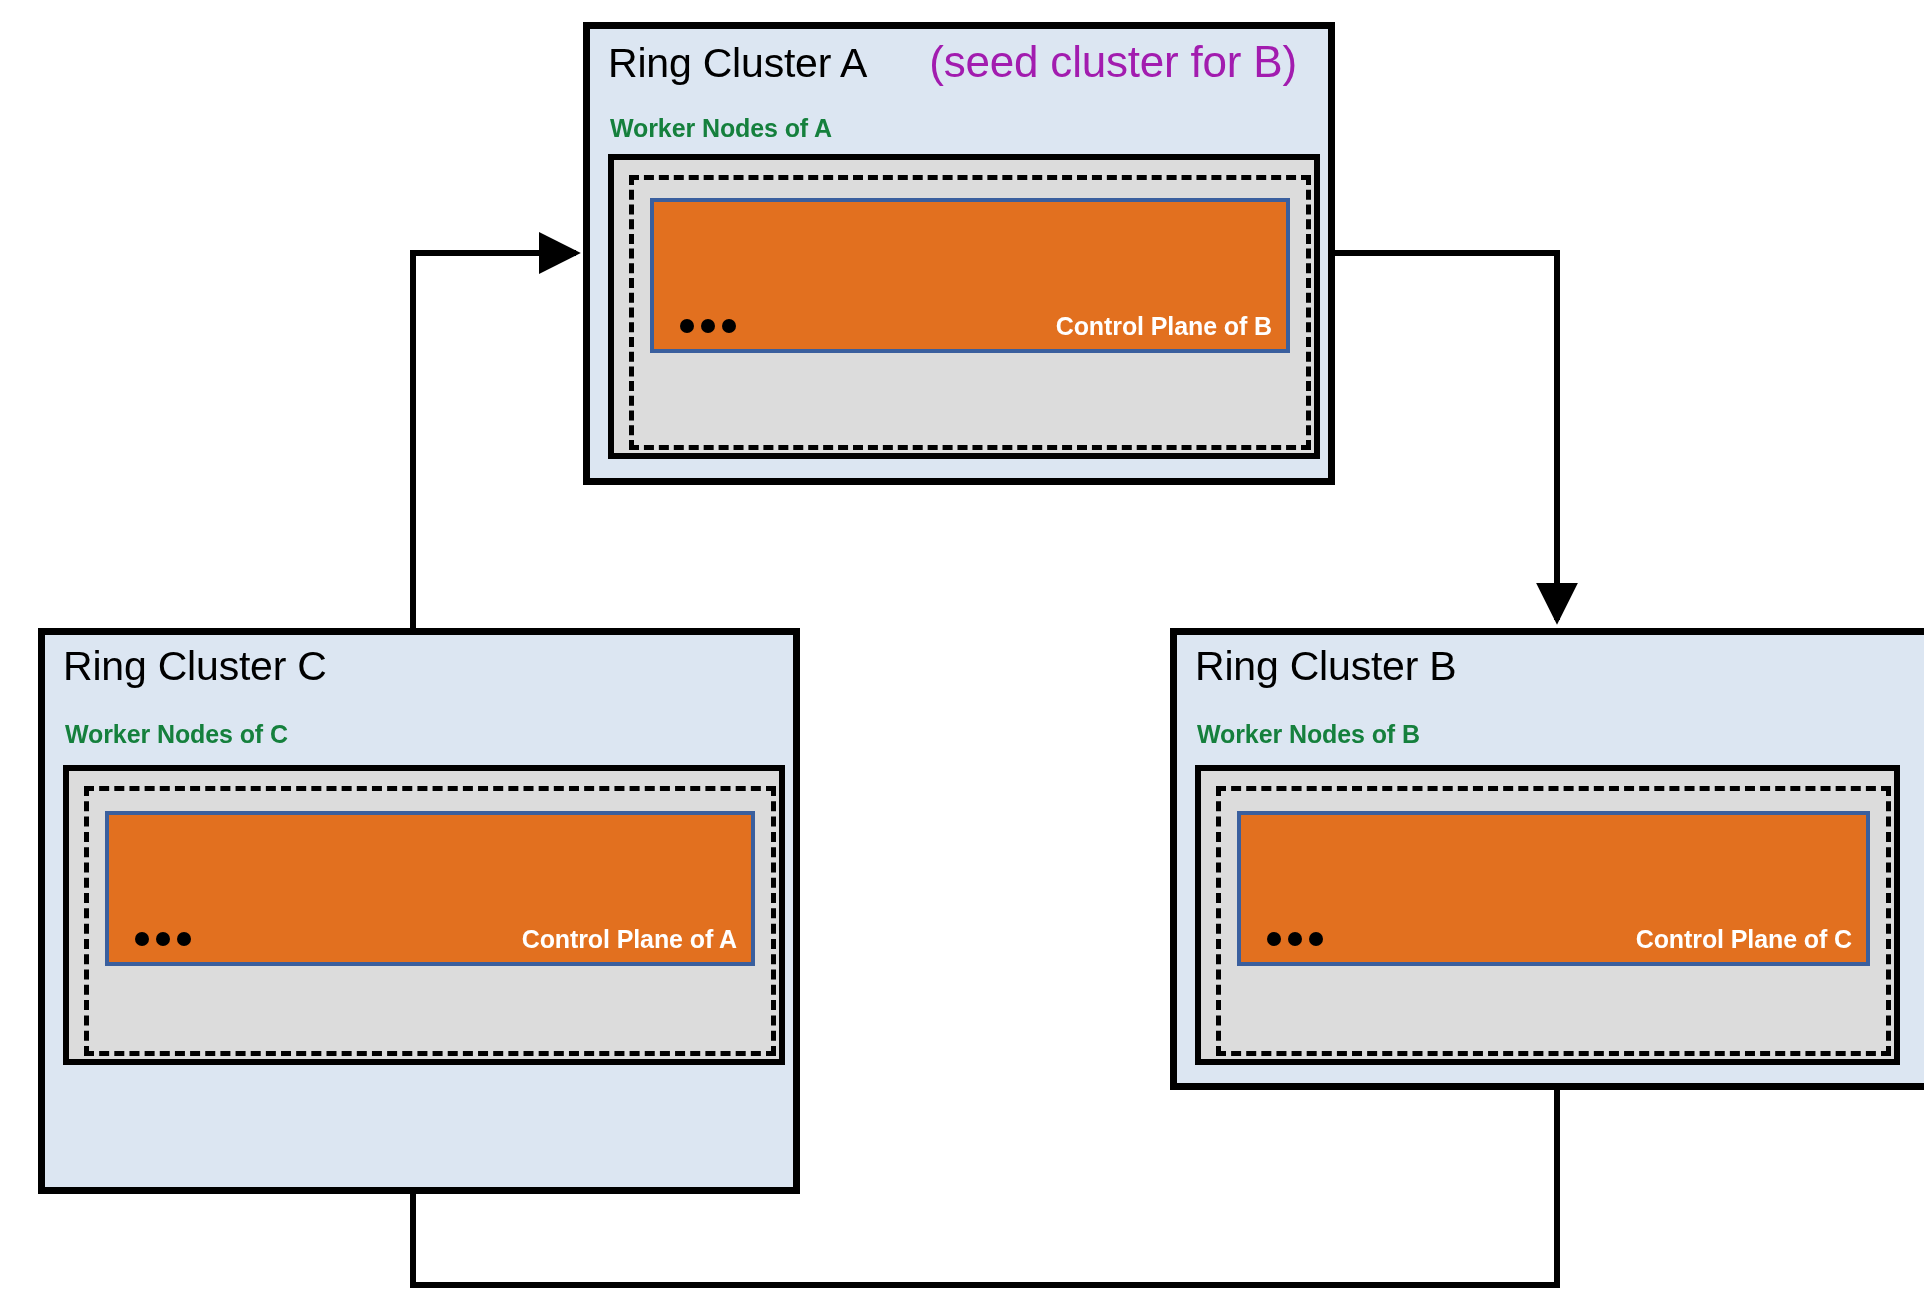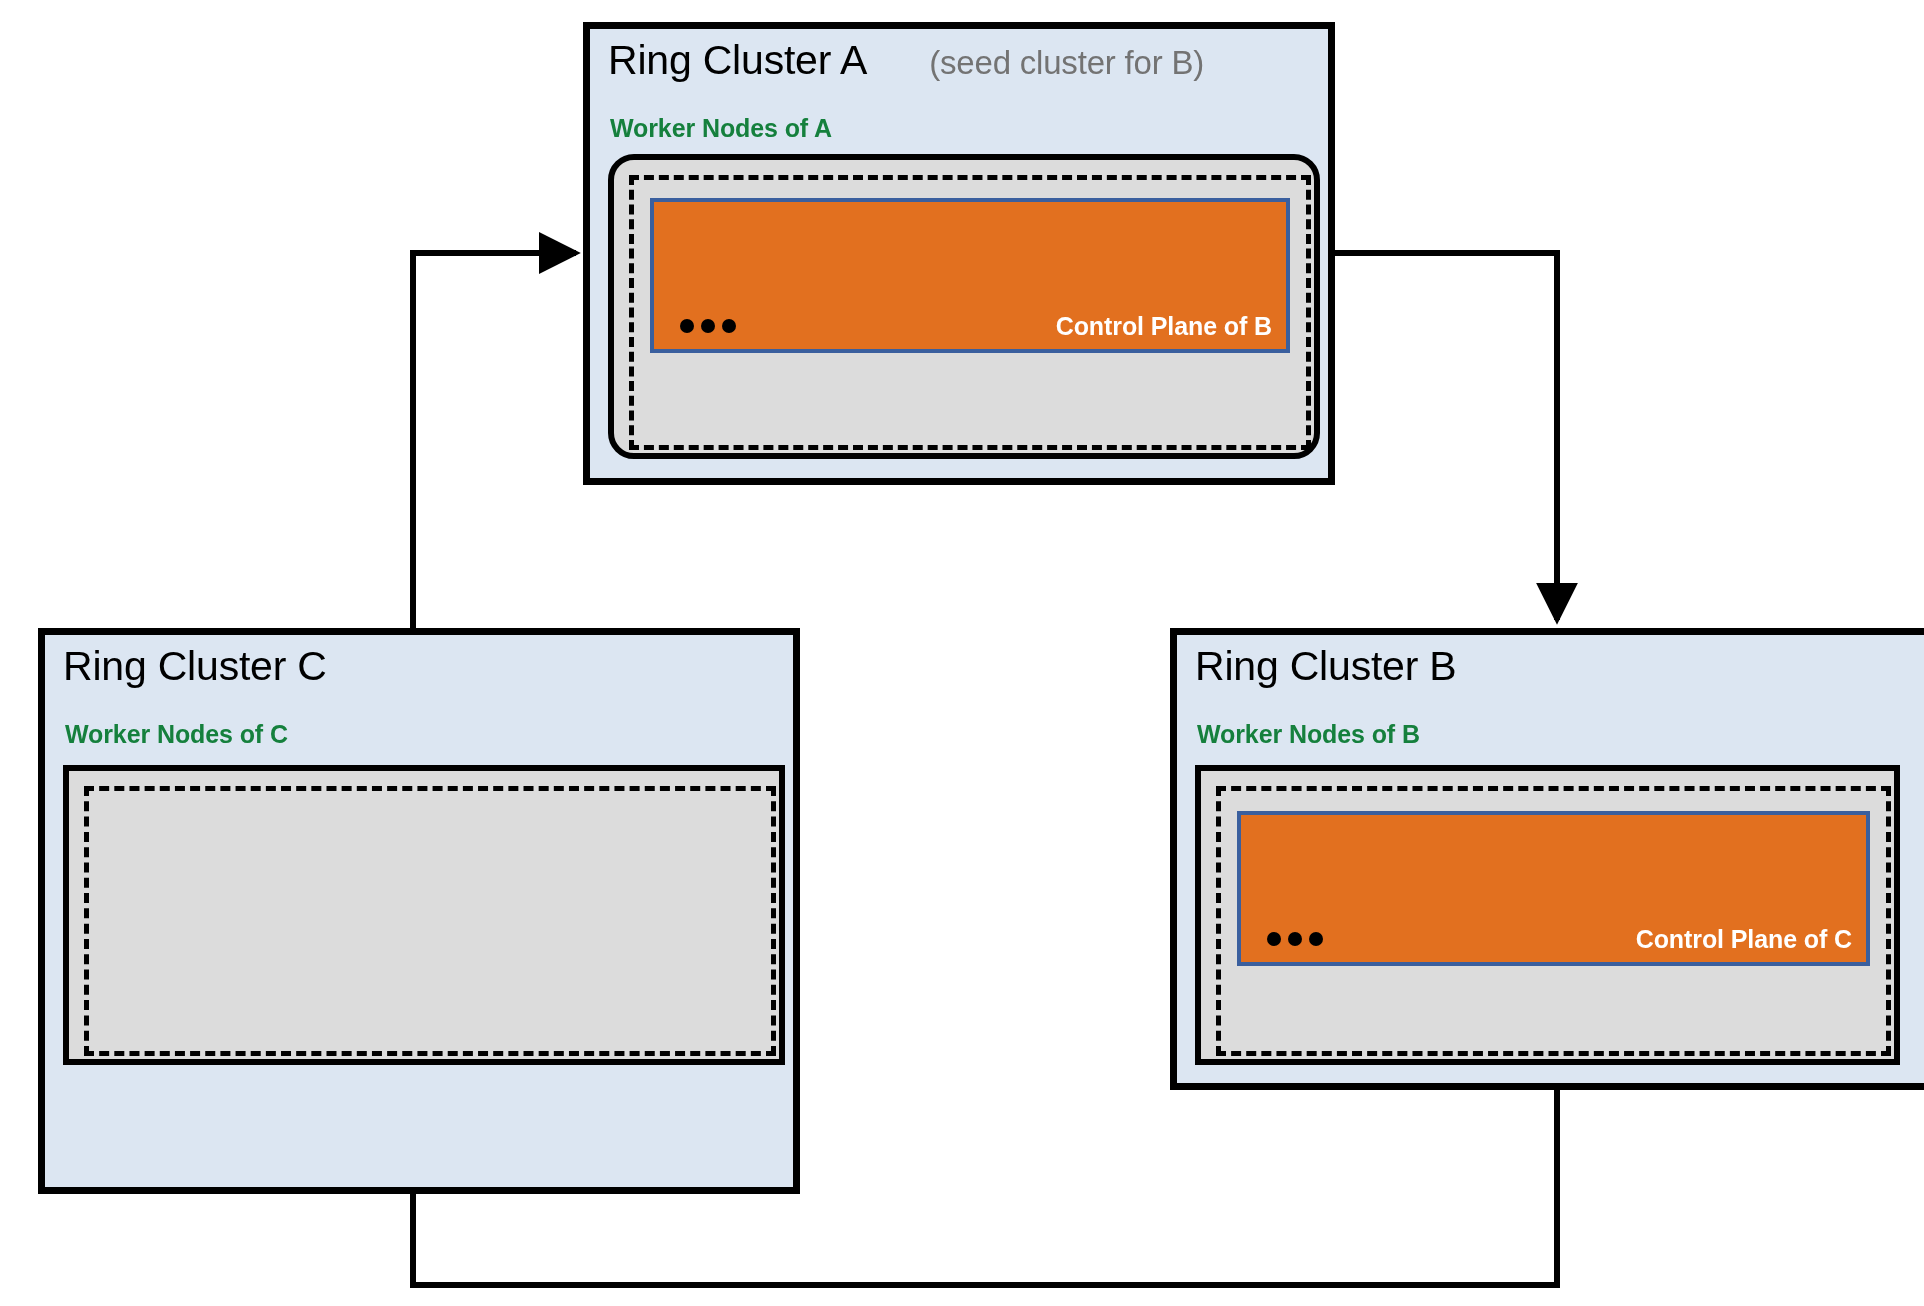--- a/index.html
+++ b/index.html
@@ -42,23 +42,23 @@
     align-items: baseline;
     white-space: nowrap;
   }
   .cluster-name {
     font-size: 41px;
     font-weight: 400;
     color: #000000;
     letter-spacing: -0.2px;
   }
   .cluster-seed {
-    font-size: 33px;
+    font-size: 44px;
     font-weight: 400;
-    color: #737373;
+    color: #a21caf;
     margin-left: 62px;
     letter-spacing: -0.2px;
   }
 
   .worker-label {
     position: absolute;
     left: 20px;
     top: 85px;
     font-size: 25px;
     font-weight: bold;
@@ -114,21 +114,21 @@
     border-radius: 50%;
     background: #000000;
   }
 
   
   #cluster-a { left: 583px;  top: 22px;   width: 752px; height: 463px; }
   #cluster-c { left: 38px;   top: 628px;  width: 762px; height: 566px; }
   #cluster-b { left: 1170px; top: 628px;  width: 822px; height: 462px; }
 
   
-  #worker-a  { left: 18px; top: 125px; width: 712px; height: 305px; border-radius: 26px; }
+  #worker-a  { left: 18px; top: 125px; width: 712px; height: 305px; }
   #worker-c  { left: 18px; top: 130px; width: 722px; height: 300px; }
   #worker-b  { left: 18px; top: 130px; width: 705px; height: 300px; }
 
   
   #dash-a { left: 15px; top: 15px; width: 682px; height: 275px; }
   #dash-c { left: 15px; top: 15px; width: 692px; height: 270px; }
   #dash-b { left: 15px; top: 15px; width: 675px; height: 270px; }
 
   
   #cp-a { left: 36px; top: 38px; width: 640px; height: 155px; }
@@ -181,20 +181,28 @@
   </div>
 
   <div class="cluster" id="cluster-c">
     <div class="cluster-title-row">
       <span class="cluster-name">Ring Cluster C</span>
     </div>
     <div class="worker-label">Worker Nodes of C</div>
 
     <div class="worker-box" id="worker-c">
       <div class="dashed-box" id="dash-c"></div>
+      <div class="control-plane" id="cp-c">
+        <div class="cp-dots">
+          <span></span>
+            <span></span>
+            <span></span>
+        </div>
+        <div class="cp-label">Control Plane of A</div>
+      </div>
     </div>
   </div>
 
   <div class="cluster" id="cluster-b">
     <div class="cluster-title-row">
       <span class="cluster-name">Ring Cluster B</span>
     </div>
     <div class="worker-label">Worker Nodes of B</div>
 
     <div class="worker-box" id="worker-b">

